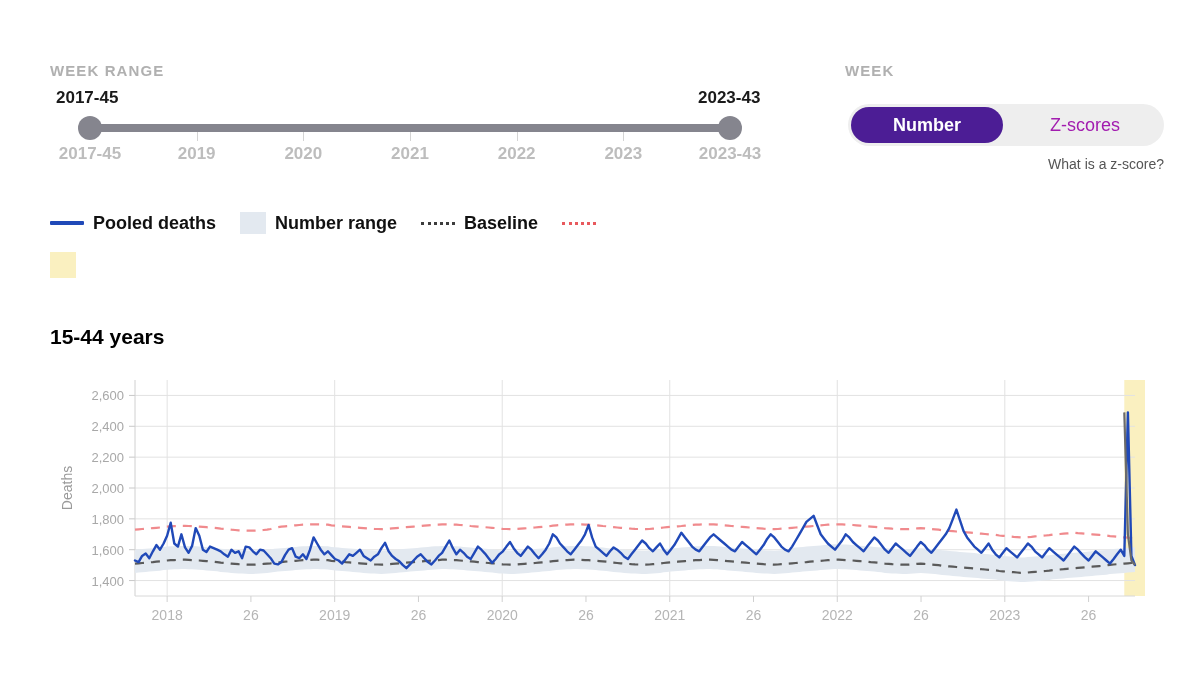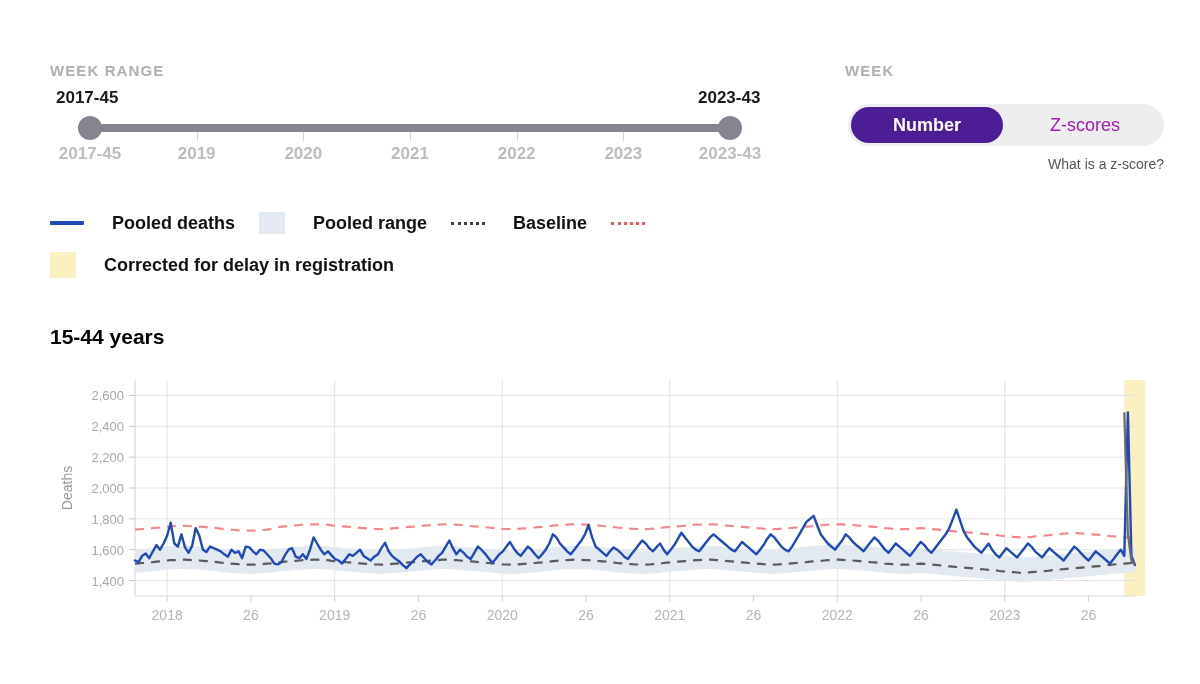--- a/index.html
+++ b/index.html
@@ -161,21 +161,20 @@
     display: flex;
     align-items: center;
     height: 30px;
     margin-bottom: 12px;
   }
   .legend-item {
     display: flex;
     align-items: center;
     margin-right: 24px;
     white-space: nowrap;
-    gap: 19px;
   }
   .legend-text {
     font-size: 18px;
     font-weight: 700;
     color: #111111;
   }
   .sw-line {
     width: 34px; height: 4px;
     background: #2049b8;
     margin-right: 9px;
@@ -264,34 +263,33 @@
 </div>
 
 <div class="legend">
   <div class="legend-row">
     <div class="legend-item">
       <span class="sw-line"></span>
       <span class="legend-text">Pooled deaths</span>
     </div>
     <div class="legend-item">
       <span class="sw-band"></span>
-      <span class="legend-text">Pooled range</span>
+      <span class="legend-text">Number range</span>
     </div>
     <div class="legend-item">
       <span class="sw-dotted"></span>
       <span class="legend-text">Baseline</span>
     </div>
     <div class="legend-item">
       <span class="sw-dotted-red"></span>
     </div>
   </div>
   <div class="legend-row">
     <div class="legend-item">
       <span class="sw-yellow"></span>
-      <span class="legend-text">Corrected for delay in registration</span>
     </div>
   </div>
 </div>
 
 <div class="chart-title">15-44 years</div>
 
 <div class="chart-area">
   <svg class="chart-svg" id="chart-svg" width="1120" height="270">
       <rect x="85" y="12" width="1000" height="216" fill="#fff"></rect>
       <rect x="1074.2857142857142" y="12" width="20.71428571428578" height="216" fill="#faf0c0"></rect>

